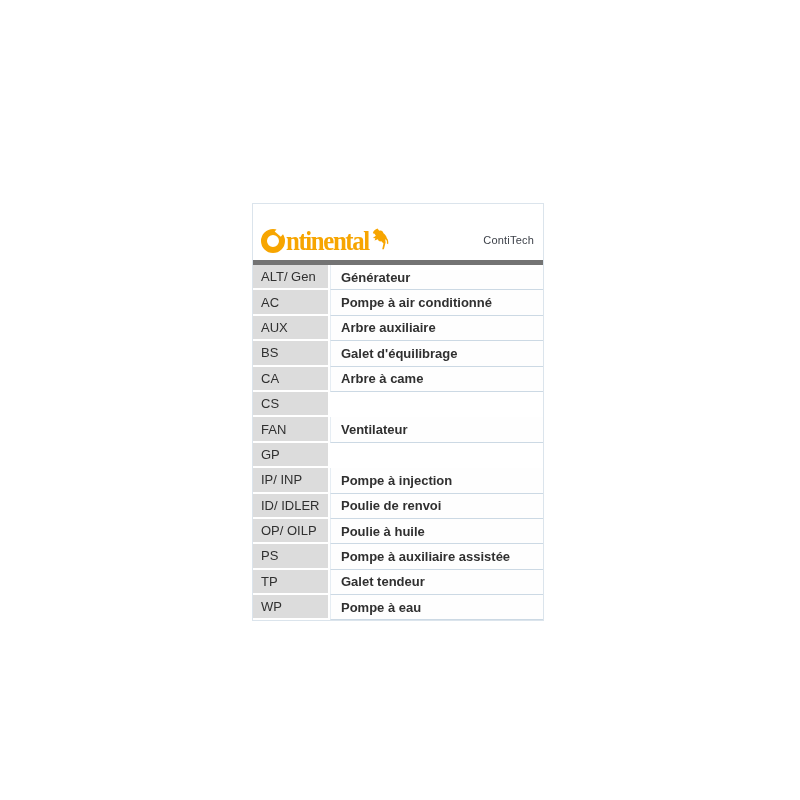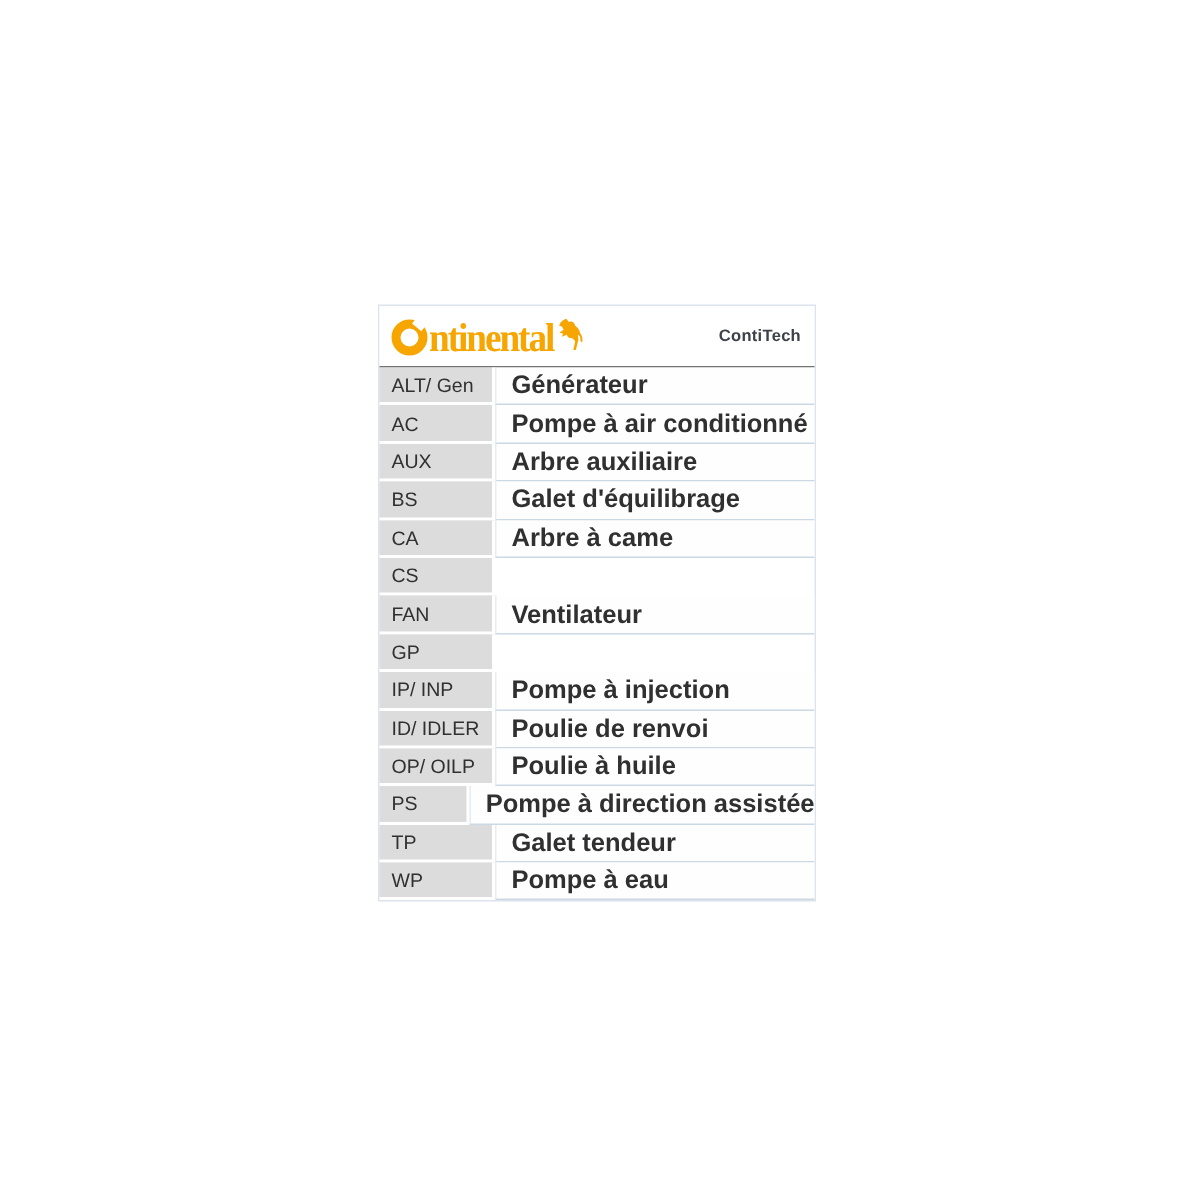--- a/index.html
+++ b/index.html
@@ -26,21 +26,22 @@
     border: 1px solid #dbe4ec;
     box-sizing: border-box;
     background: #ffffff;
   }
   .brand-header {
     height: 40px;
     display: flex;
     align-items: center;
     justify-content: space-between;
     background: #ffffff;
-    border-bottom: 1px solid #737373;
+    border-bottom: 5px solid #737373;
+    margin-top: 16px;
   }
   .logo {
     display: flex;
     align-items: flex-end;
     padding-left: 8px;
     height: 28px;
   }
   .logo-c {
     position: relative;
     width: 12px;
@@ -70,21 +71,21 @@
     margin-left: 1px;
     transform: scaleX(0.92);
     transform-origin: left bottom;
   }
   .horse {
     margin-left: -4px;
     margin-bottom: 2px;
   }
   .contitech {
     font-size: 11px;
-    font-weight: bold;
+    font-weight: normal;
     color: var(--contitech-text);
     padding-right: 9px;
     letter-spacing: 0.2px;
     text-align: center;
   }
   .rows { width: 100%; }
   .row {
     display: flex;
     height: 25.4px;
     box-sizing: border-box;
@@ -105,21 +106,21 @@
   }
   .desc-cell {
     flex: 1;
     box-sizing: border-box;
     background: #fefefe;
     border-bottom: 1px solid var(--separator);
     border-left: 1px solid #e6edf3;
     display: flex;
     align-items: center;
     padding-left: 10px;
-    font-size: 17px;
+    font-size: 13px;
     font-weight: bold;
     color: var(--table-text);
     white-space: nowrap;
   }
 </style>
 </head>
 <body>
 
 <div class="card">
   <div class="brand-header">
@@ -186,21 +187,21 @@
     <div class="desc-cell">Poulie de renvoi</div>
   </div>
 
   <div class="row">
     <div class="abbr-cell">OP/ OILP</div>
     <div class="desc-cell">Poulie à huile</div>
   </div>
 
   <div class="row">
     <div class="abbr-cell">PS</div>
-    <div class="desc-cell">Pompe à direction assistée</div>
+    <div class="desc-cell">Pompe à auxiliaire assistée</div>
   </div>
 
   <div class="row">
     <div class="abbr-cell">TP</div>
     <div class="desc-cell">Galet tendeur</div>
   </div>
 
   <div class="row">
     <div class="abbr-cell">WP</div>
     <div class="desc-cell">Pompe à eau</div>

